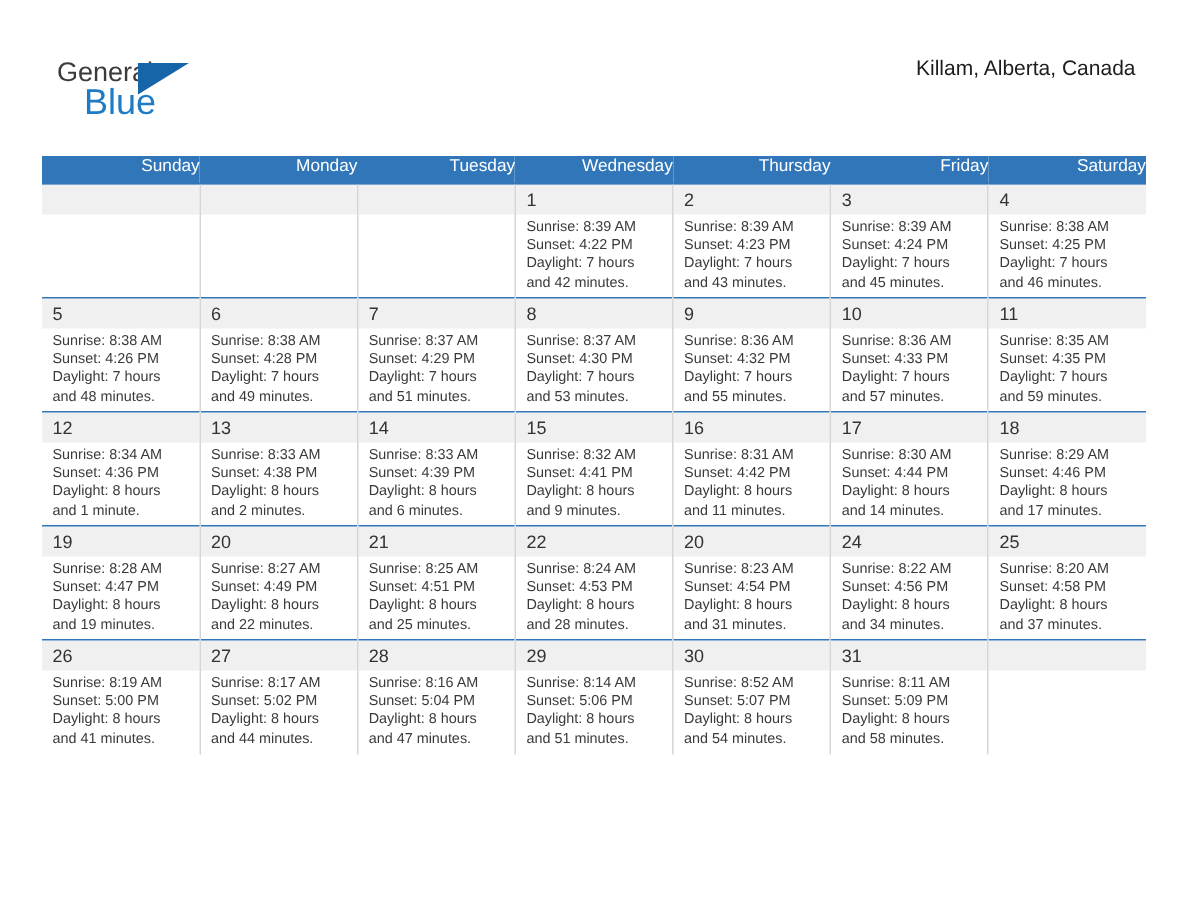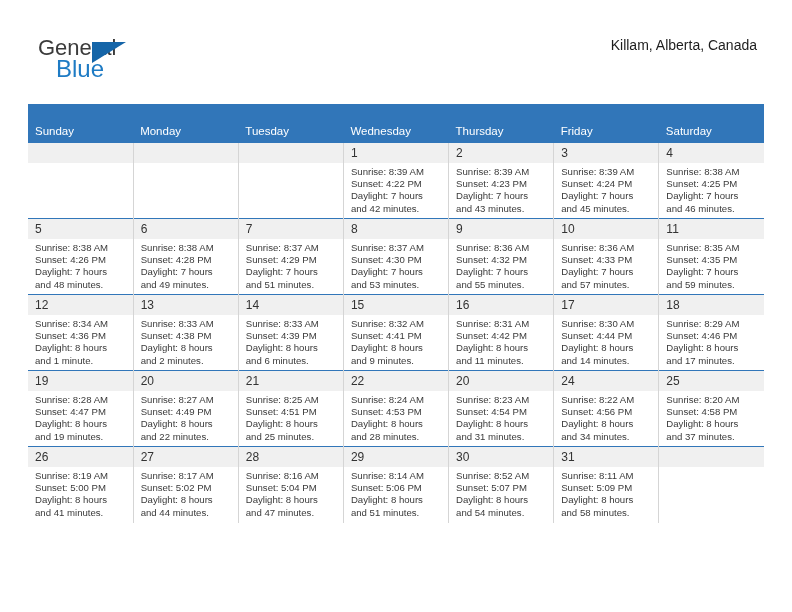--- a/index.html
+++ b/index.html
@@ -35,21 +35,21 @@
     position: absolute;
     left: 38px;
     top: 36px;
     width: 110px;
     height: 48px;
   }
   .logo-general {
     position: absolute;
     left: 0;
     top: 0;
-    font-size: 22px;
+    font-size: 18px;
     color: #3b3b3b;
     letter-spacing: 0px;
     line-height: 24px;
     white-space: nowrap;
   }
   .logo-blue {
     position: absolute;
     left: 18px;
     top: 21px;
     font-size: 24px;
@@ -96,22 +96,22 @@
     top: 104px;
     width: 736px;
     border-collapse: collapse;
     table-layout: fixed;
   }
   .calendar th {
     background: #3176b9;
     color: #ffffff;
     font-size: 11.5px;
     font-weight: normal;
-    text-align: left;
-    padding: 20px 0 5px 7px;
+    text-align: right;
+    padding: 0 0 5px 7px;
     height: 13px;
     border: none;
   }
   .calendar td {
     vertical-align: top;
     padding: 0;
     border-left: 1px solid #d5d5d5;
     border-top: 1px solid #3176b9;
     height: 76px;
     box-sizing: border-box;

